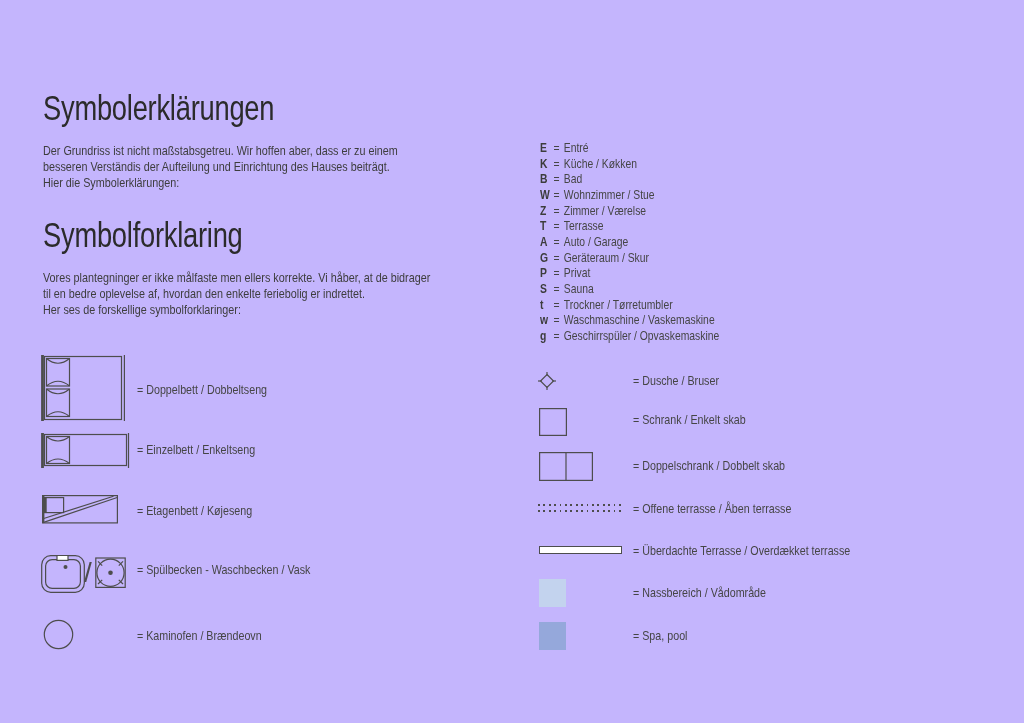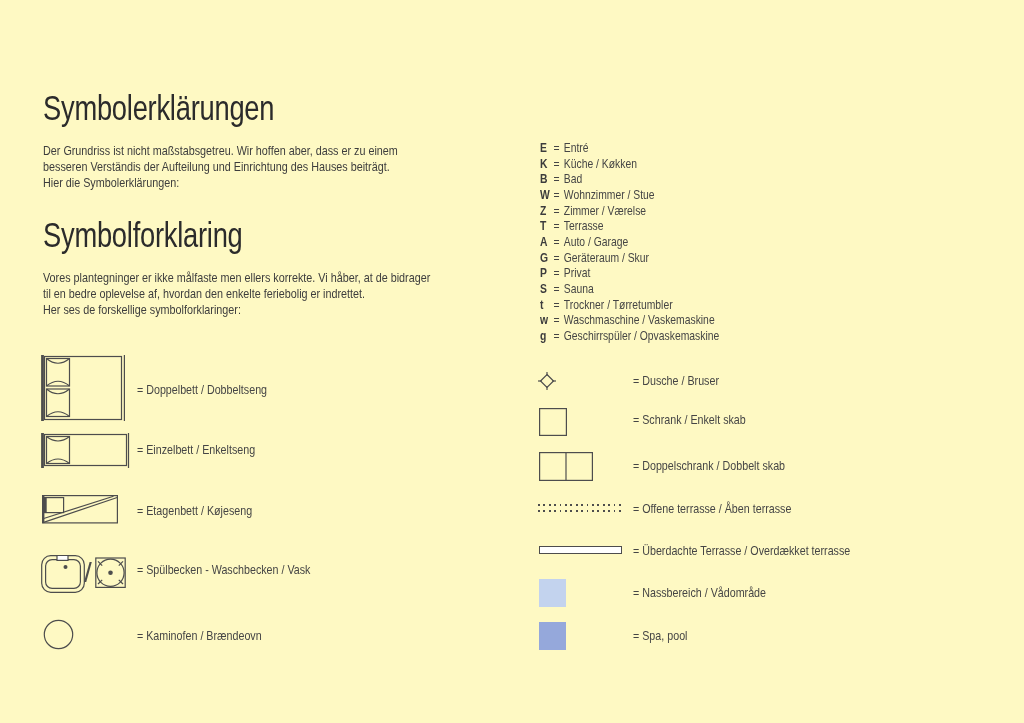--- a/index.html
+++ b/index.html
@@ -1,17 +1,17 @@
 <!DOCTYPE html>
 <html><head>
 <meta charset="utf-8">
 <style>
   html,body { margin:0; padding:0; background:#ffffff; }
   .page {
-    position:relative; width:1024px; height:723px; background:#fef9c3;
+    position:relative; width:1024px; height:723px; background:#c4b5fd;
     font-family:"Liberation Sans", sans-serif; overflow:hidden;
   }
   
   .h {
     position:absolute; left:43px; margin:0; font-size:35px; line-height:40px;
     font-weight:400; color:#2b2b2b; white-space:nowrap;
     transform:scaleX(0.78); transform-origin:0 0; letter-spacing:-0.3px;
   }
   .h1 { top:88px; }
   .h2 { top:215px; }

